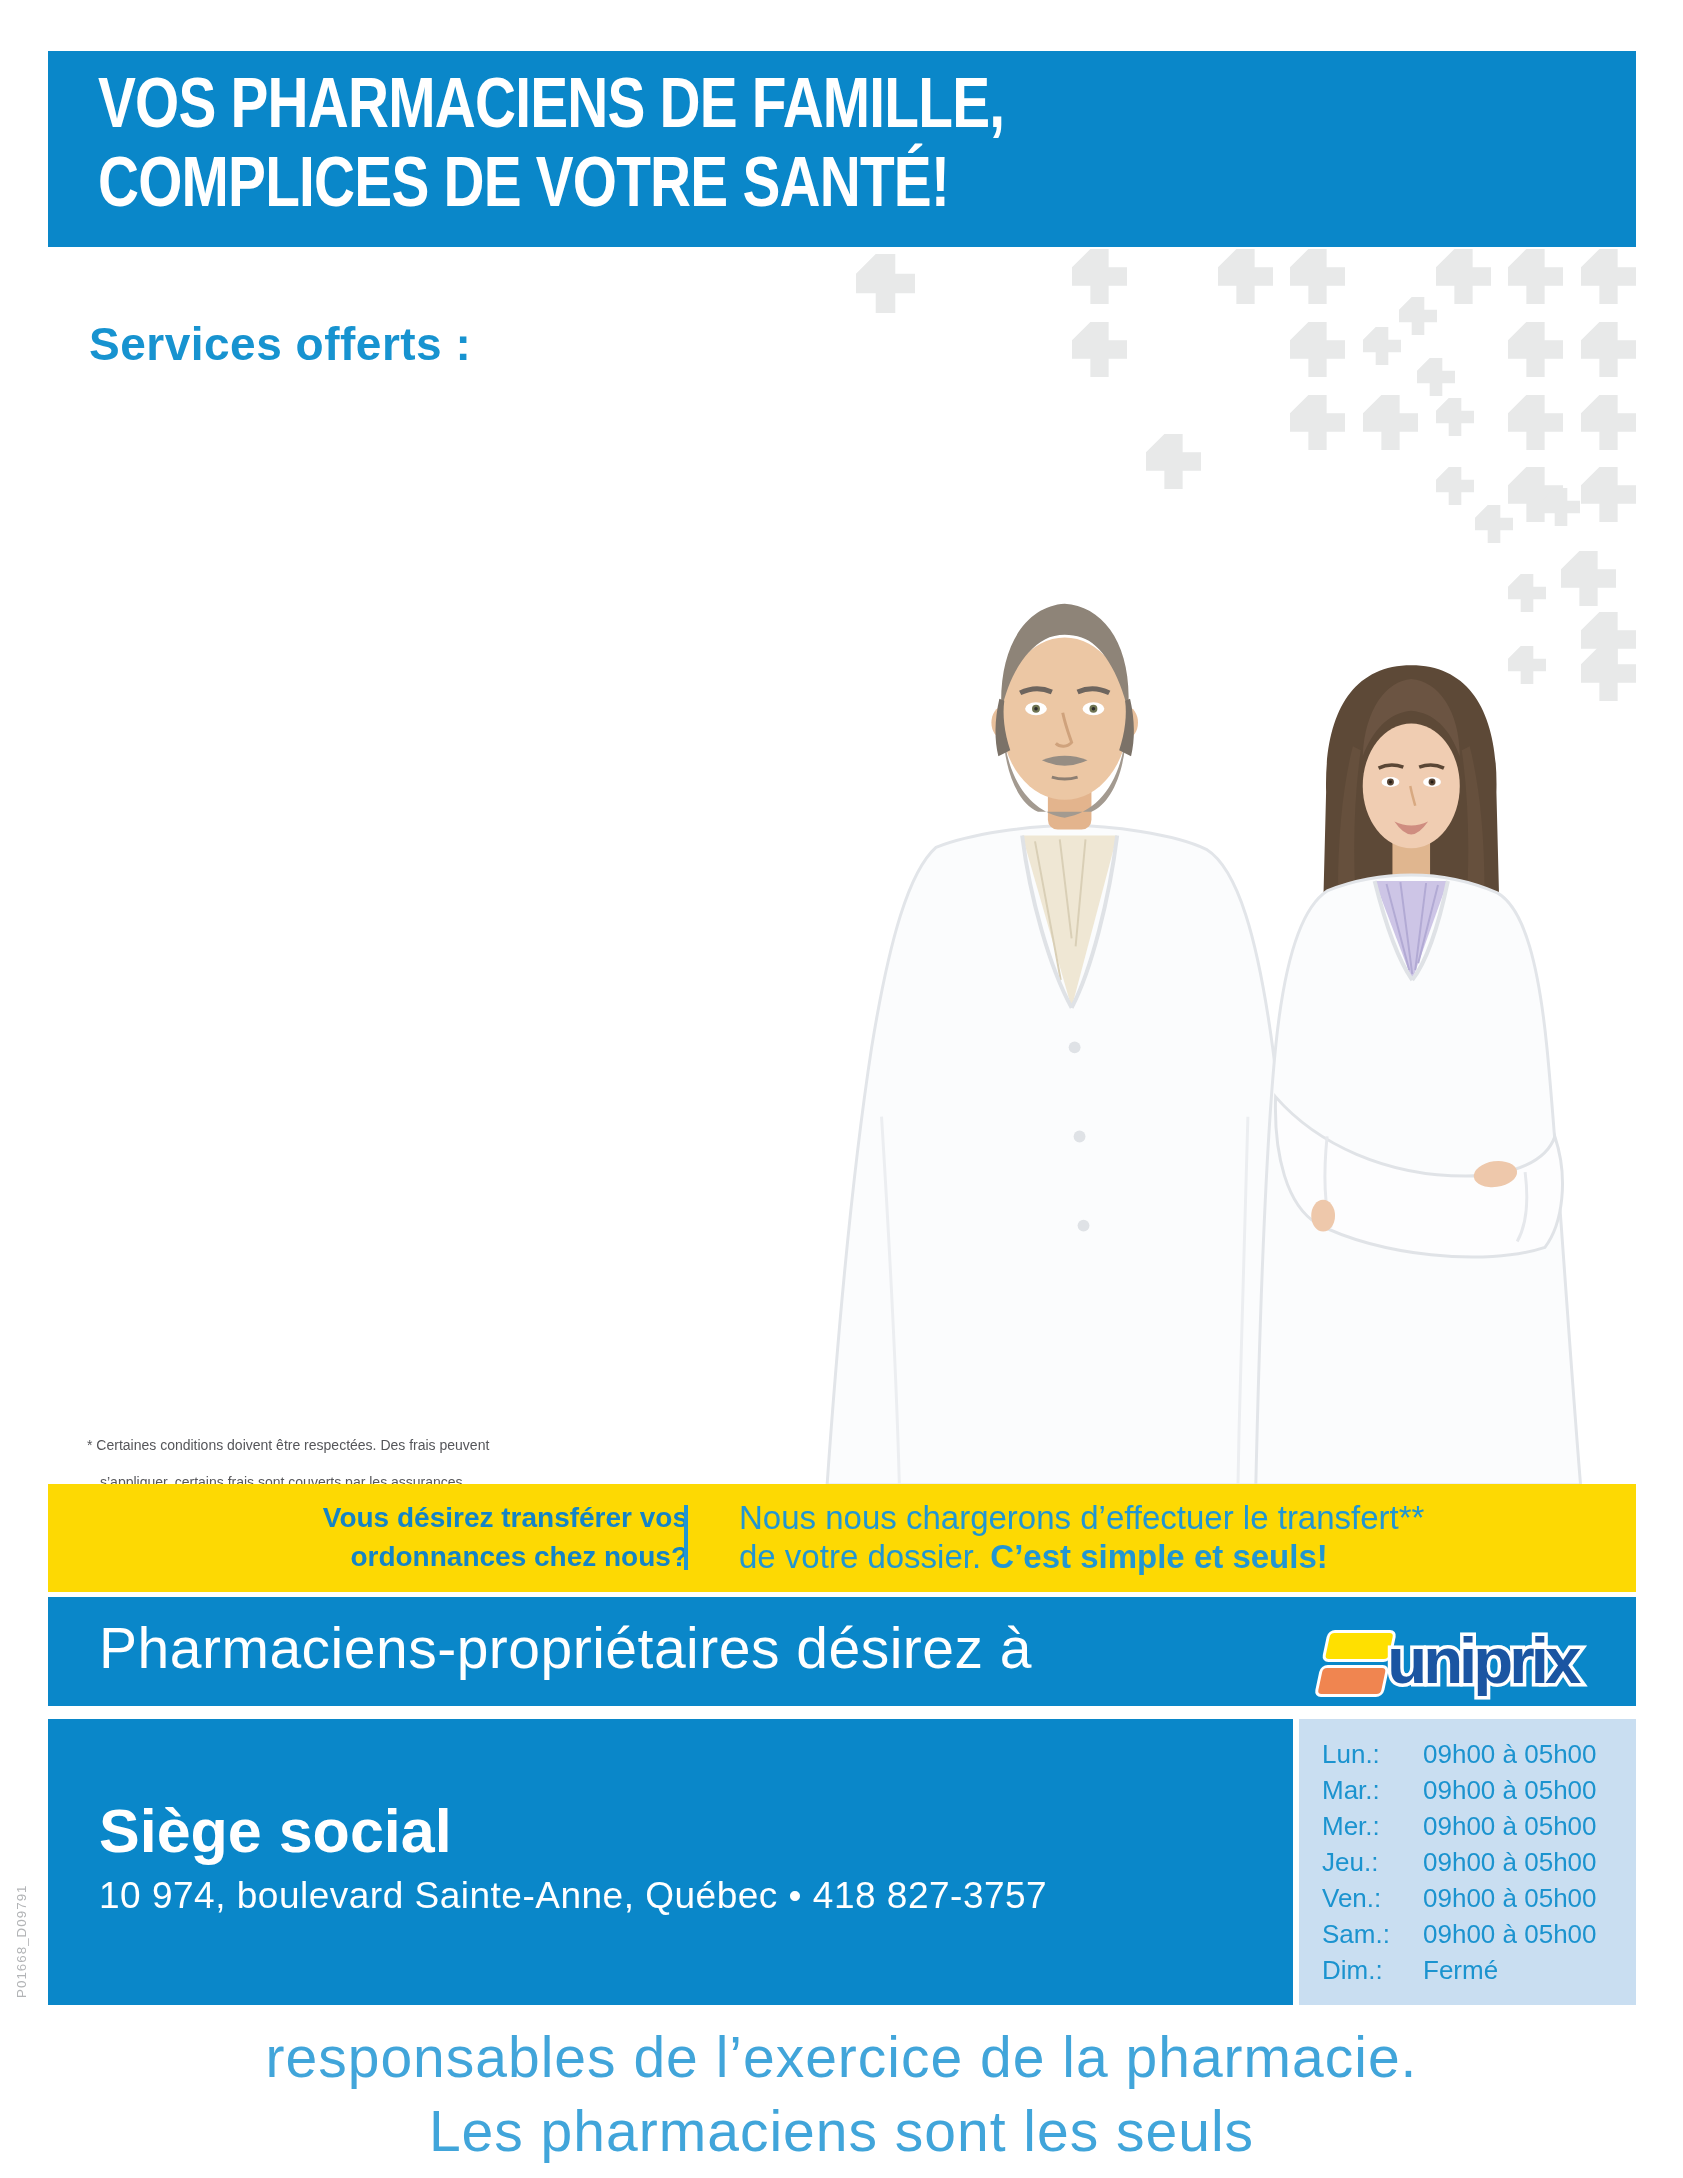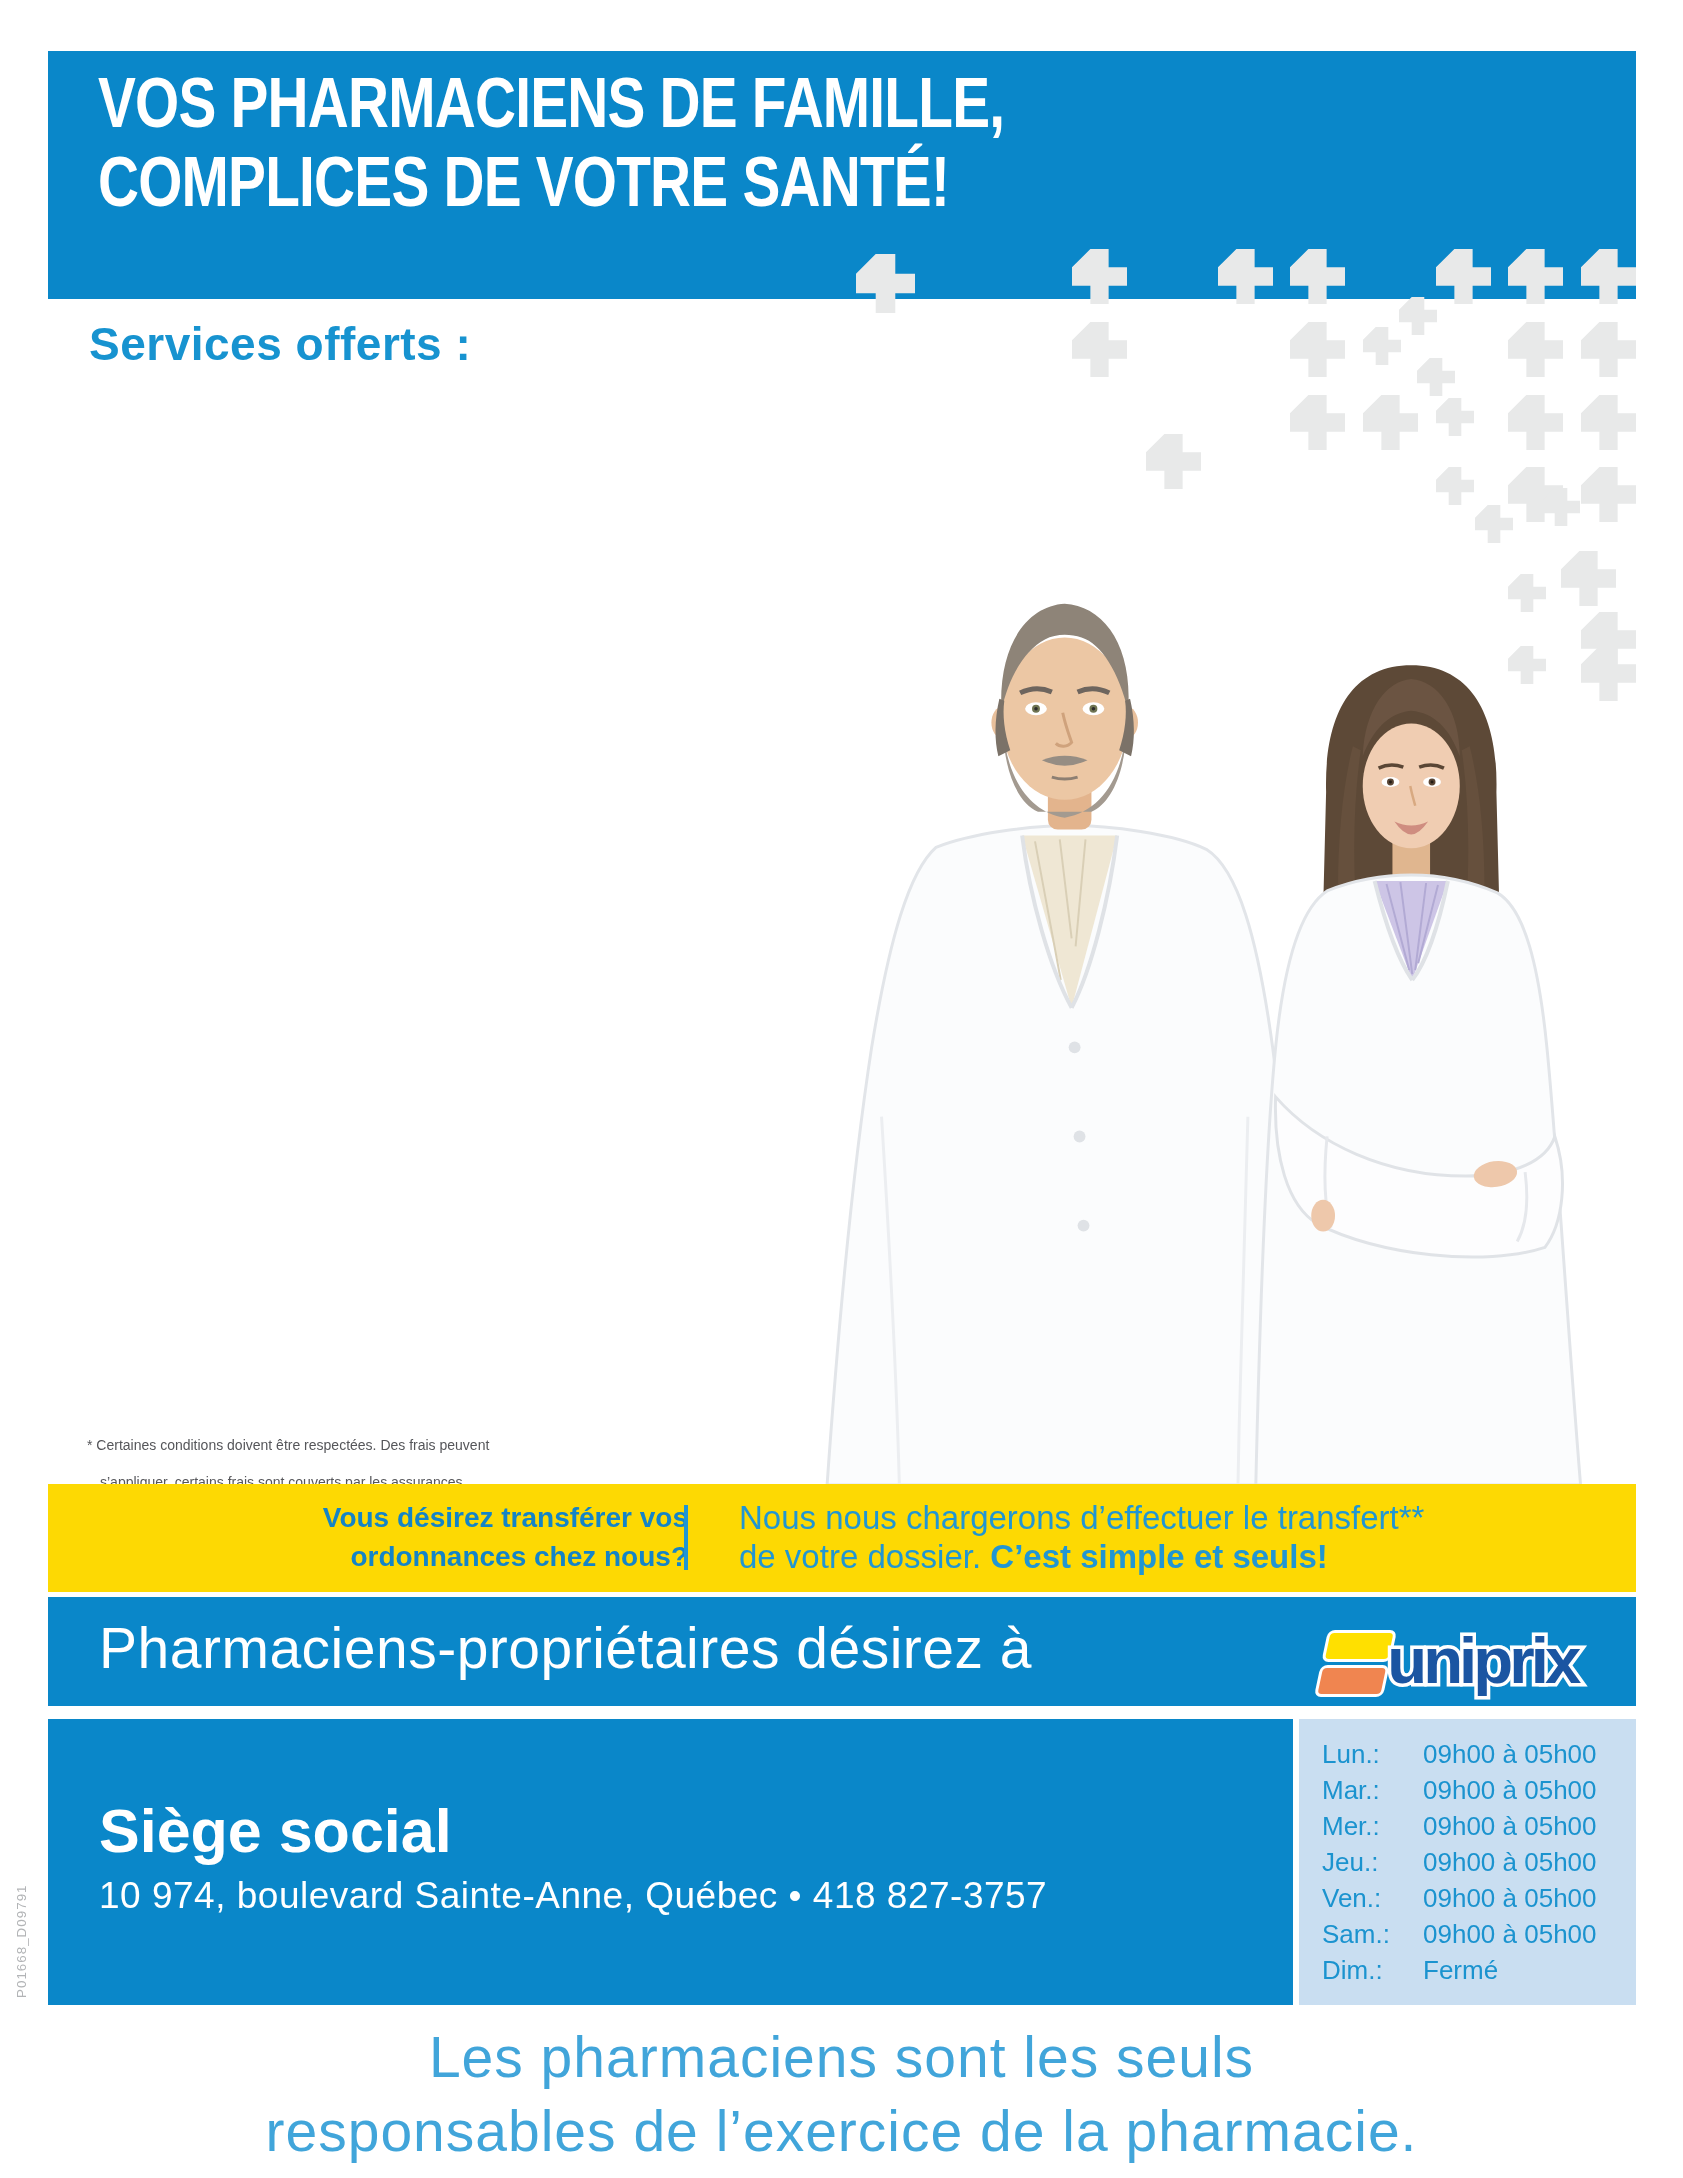--- a/index.html
+++ b/index.html
@@ -1,20 +1,20 @@
 <!DOCTYPE html>
 <html style="--primary_blue: #0a87c9; --accent_blue: #1793d0; --yellow: #fdd903; --panel_blue: #c9def1; --hours_text: #1b93cf; --slogan_blue: #41a5da; --fine_print_gray: #55565a; --plus_gray: #e8e9e9; --logo_navy: #1b55a2; --logo_yellow: #ffe000; --logo_orange: #f08550; --transfer_left_blue: #1484c7; --transfer_right_blue: #2196d3; --print_code_gray: #b2b4b6;"><head>
 <meta charset="utf-8">
 <style>
   html,body{margin:0;padding:0;background:#fff;}
   .page{position:relative;width:1683px;height:2178px;background:#fff;overflow:hidden;
         font-family:"Liberation Sans",sans-serif;}
 
   
-  .header-box{position:absolute;left:48px;top:51px;width:1588px;height:248px;
+  .header-box{position:absolute;left:48px;top:51px;width:1588px;height:196px;
               background:var(--primary_blue);}
   .header-title{position:absolute;left:50px;top:12px;color:#fff;font-weight:700;
                 font-size:71px;line-height:79px;letter-spacing:-1px;
                 transform:scaleX(.80);transform-origin:0 50%;white-space:nowrap;}
 
   
   .services-label{position:absolute;left:89px;top:317px;font-size:46px;font-weight:700;
                   color:var(--accent_blue);letter-spacing:0.5px;}
 
   
@@ -234,18 +234,18 @@
       <div class="hours-row"><span class="hours-day">Jeu.:</span><span>09h00 à 05h00</span></div>
       <div class="hours-row"><span class="hours-day">Ven.:</span><span>09h00 à 05h00</span></div>
       <div class="hours-row"><span class="hours-day">Sam.:</span><span>09h00 à 05h00</span></div>
       <div class="hours-row"><span class="hours-day">Dim.:</span><span>Fermé</span></div>
     </div>
   </div>
 
   <div class="print-code">P01668_D09791</div>
 
   <div class="slogan">
+    <div>responsables de l’exercice de la pharmacie.</div>
     <div>Les pharmaciens sont les seuls</div>
-    <div>responsables de l’exercice de la pharmacie.</div>
   </div>
 
 </div>
 
 
 </body></html>

